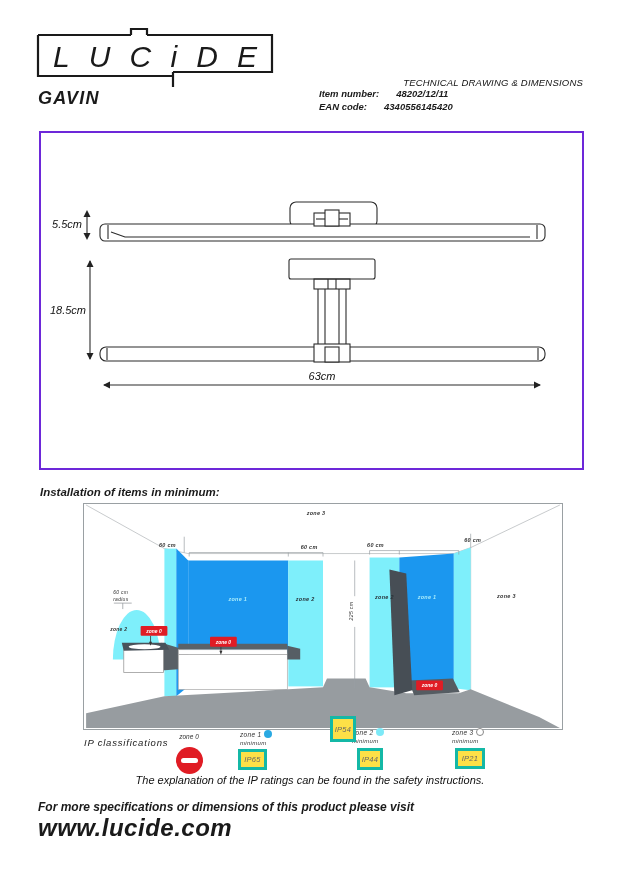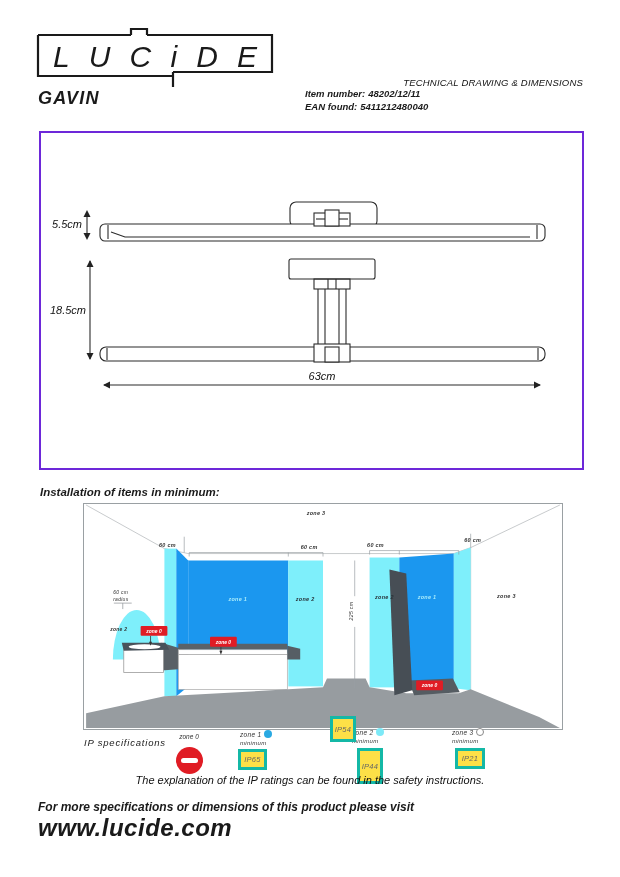--- a/index.html
+++ b/index.html
@@ -2,21 +2,21 @@
 <html><head>
 <meta charset="utf-8">
 <style>
   html,body{margin:0;padding:0;background:#fff;}
   .page{position:relative;width:620px;height:877px;background:#ffffff;overflow:hidden;
         font-family:"Liberation Sans",sans-serif;color:#1a1a1a;font-style:italic;}
   .abs{position:absolute;}
   .tagline{top:37px;right:37px;font-size:9.5px;letter-spacing:.2px;color:#111;margin-top:40px;}
   .product{top:88px;left:38px;font-size:18px;font-weight:bold;letter-spacing:1.2px;}
   .itemblock{top:87px;left:302px;font-size:9.5px;line-height:13px;font-weight:bold;}
-  .itemblock span{margin-left:3px;}
+  .itemblock span{margin-left:17px;}
   .drawbox{top:131px;left:39px;width:541px;height:335px;border:2px solid #6d28d9;}
   .bathhead{top:486px;left:40px;font-size:11.5px;font-weight:bold;}
   .bathbox{top:503px;left:83px;width:478px;height:225px;border:1px solid #9aa0a3;}
   .ip-title{top:737px;left:84px;font-size:9.5px;letter-spacing:.8px;color:#222;}
   .zlabel{font-size:6.5px;color:#333;letter-spacing:.3px;display:flex;align-items:center;gap:3px;}
   .zmin{font-size:6px;color:#333;letter-spacing:.3px;}
   .dot{width:8px;height:8px;border-radius:50%;}
   .dot-blue{background:#2aa9e2;}
   .dot-cyan{background:#7de9f7;}
   .dot-open{background:#fff;border:1px solid #888;box-sizing:border-box;}
@@ -43,21 +43,21 @@
       <path d="M137,49 H2 V8"></path>
     </g>
     <text x="17" y="40" font-size="30" fill="#1a1a1a" textLength="204" lengthAdjust="spacing">LUCiDE</text>
   </svg>
 
   <div class="abs tagline">TECHNICAL DRAWING &amp; DIMENSIONS</div>
   <div class="abs product">GAVIN</div>
 
   <div class="abs itemblock">
     <div><span>Item number:</span><span>48202/12/11</span></div>
-    <div><span>EAN found:</span><span>5411212480040</span></div>
+    <div><span>EAN code:</span><span>4340556145420</span></div>
   </div>
 
   <div class="abs drawbox">
     <svg width="541" height="335" viewBox="0 0 541 335">
       <g stroke="#2b2b2b" stroke-width="1.1" fill="none">
 
         <g>
           <rect x="249" y="69" width="87" height="25" rx="6"></rect>
           <rect x="59" y="91" width="445" height="17" rx="5" fill="#fff"></rect>
           <line x1="67" y1="92" x2="67" y2="106"></line>
@@ -191,41 +191,41 @@
         <rect x="334" y="178" width="27" height="10" rx="1" fill="#e01c24"></rect>
         <g font-size="5" fill="#ffffff" font-weight="bold" text-anchor="middle">
           <text x="69.5" y="130">zone 0</text>
           <text x="139.5" y="141">zone 0</text>
           <text x="347.5" y="185">zone 0</text>
         </g>
       </g>
     </svg>
   </div>
 
-  <div class="abs ip-title">IP specifications</div>
+  <div class="abs ip-title">IP classifications</div>
 
   <div class="abs" style="top:733px;left:168px;width:42px;text-align:center;font-size:6.5px;color:#333;">zone 0</div>
   <div class="abs noentry" style="top:747px;left:176px;">
     <div class="bar"></div>
   </div>
 
   <div class="abs zlabel" style="top:730px;left:240px;">
     <span>zone 1</span>
     <span class="dot dot-blue"></span>
   </div>
   <div class="abs zmin" style="top:740px;left:240px;">minimum</div>
   <div class="abs ipbox" style="top:749px;left:238px;width:29px;height:21px;">IP65</div>
 
   <div class="abs zlabel" style="top:728px;left:352px;">
     <span>zone 2</span>
     <span class="dot dot-cyan"></span>
   </div>
   <div class="abs zmin" style="top:738px;left:352px;">minimum</div>
   <div class="abs ipbox" style="top:716px;left:330px;width:26px;height:26px;">IP54</div>
-  <div class="abs ipbox" style="top:748px;left:357px;width:26px;height:36px;">IP44</div>
+  <div class="abs ipbox" style="top:748px;left:357px;width:26px;height:22px;">IP44</div>
 
   <div class="abs zlabel" style="top:728px;left:452px;">
     <span>zone 3</span>
     <span class="dot dot-open"></span>
   </div>
   <div class="abs zmin" style="top:738px;left:452px;">minimum</div>
   <div class="abs ipbox" style="top:748px;left:455px;width:30px;height:21px;">IP21</div>
 
   <div class="abs note">The explanation of the IP ratings can be found in the safety instructions.</div>
 

